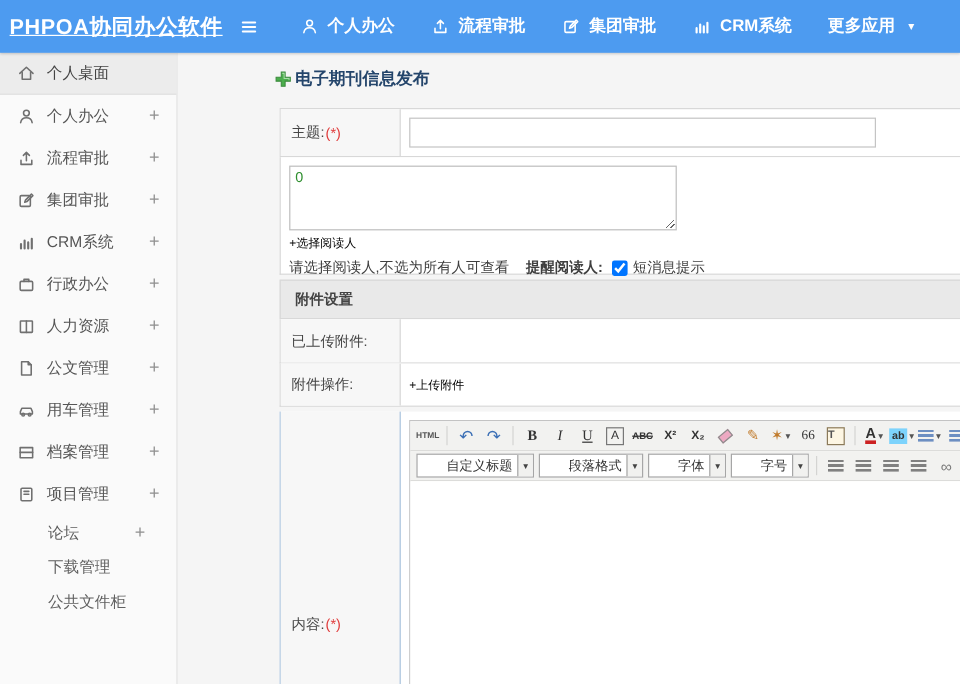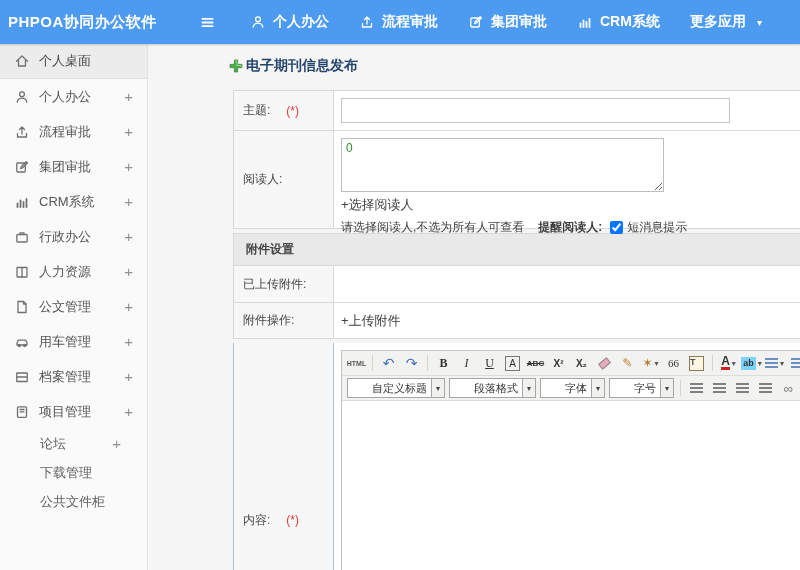--- a/index.html
+++ b/index.html
@@ -3,21 +3,21 @@
 <meta charset="utf-8">
 <style>
   * { margin:0; padding:0; box-sizing:border-box; }
   html,body { width:800px; height:570px; overflow:hidden; background:#f5f5f5;
     font-family:"Liberation Sans","DejaVu Sans",sans-serif; }
 
   
   .hdr { position:fixed; top:0; left:0; width:800px; height:44px; background:#4d9bf0;
     display:flex; align-items:center; color:#fff; z-index:10;
     box-shadow:0 1px 2px rgba(0,0,0,.18); }
-  .logo { font-size:15px; font-weight:bold; padding-left:8px; width:196px; letter-spacing:.5px; }
+  .logo { font-size:18px; font-weight:bold; padding-left:8px; width:196px; letter-spacing:.5px;text-decoration:underline; }
   .menu-toggle { width:22px; height:22px; display:flex; align-items:center; justify-content:center; cursor:pointer; }
   .topnav { display:flex; align-items:center; margin-left:32px; }
   .topnav-item { display:flex; align-items:center; gap:7px; margin-right:30px;
     font-size:14px; font-weight:bold; cursor:pointer; white-space:nowrap; }
   .topnav-item .caret { font-size:10px; margin-left:4px; }
   .hdr svg { display:block; }
 
   
   .sidebar { position:fixed; top:44px; left:0; width:148px; bottom:0; background:#fafafa;
     border-right:1px solid #e2e2e2; z-index:5; }
@@ -32,30 +32,30 @@
   
   .main { position:absolute; top:44px; left:149px; width:741px; height:526px; background:#f5f5f5; }
   .title-row { display:flex; align-items:center; gap:3px; margin:13px 0 0 80px; }
   .title-row h1 { font-size:14px; font-weight:bold; color:#24456b; }
   .plus-ico { width:14px; height:14px; flex:none; }
 
   .form-wrap { margin:15px 0 0 84px; width:640px; font-size:12px; color:#454545; }
   .frow { display:flex; border:1px solid #d8d8d8; border-top:none; background:#fff; }
   .frow.first { border-top:1px solid #d8d8d8; }
   .fl { width:100px; flex:none; background:#f7f7f7; border-right:1px solid #d8d8d8;
-    padding-left:9px; display:flex; align-items:center; gap:16px; }
+    padding-left:9px; display:flex; align-items:center; gap:1px; }
   .fv { flex:1; padding:7px; }
   .req { color:#e03c3c; }
   .r-subject { height:41px; }
   .r-subject input { width:389px; height:25px; border:1px solid #c4c4c4; padding:0 4px;
     font-size:12px; font-family:inherit; }
   .r-readers { height:98px; }
   .r-readers textarea { width:323px; height:54px; border:1px solid #bdbdbd; resize:both;
     font-size:12px; color:#2f8f2f; padding:2px 4px; font-family:inherit; display:block; }
-  .lnk { color:#404040; text-decoration:none; cursor:pointer; font-size:13px; }
+  .lnk { color:#000000; text-decoration:none; cursor:pointer; font-size:10px; }
   .readers-link { display:inline-block; margin-top:4px; }
   .readers-hint { margin-top:5px; display:flex; align-items:center; color:#3f3f3f; }
   .readers-hint b { margin-left:14px; }
   .readers-hint input { width:13px; height:13px; margin:0 4px 0 8px; }
   .sect { margin-top:4px; border:1px solid #d8d8d8; background:#e9e9e9; height:33px;
     display:flex; align-items:center; padding-left:12px; font-weight:bold; color:#444; }
   .r-uploaded { height:37px; }
   .r-ops { height:36px; }
   .r-ops .fv { display:flex; align-items:center; }
   .r-content { margin-top:4px; height:355px; border-color:#aac4de; }
@@ -272,23 +272,20 @@
       <div class="fl">
         <span>主题:</span>
         <span class="req">(*)</span>
       </div>
       <div class="fv">
         <input type="text" value="" style="">
       </div>
     </div>
 
     <div class="frow r-readers">
-      <div class="fl">
-        <span>阅读人:</span>
-      </div>
       <div class="fv">
         <textarea style="">0</textarea>
         <a class="lnk readers-link">+选择阅读人</a>
         <div class="readers-hint">
           <span>请选择阅读人,不选为所有人可查看</span>
           <b>提醒阅读人:</b>
           <input type="checkbox" id="sms-cb" checked="" style="">
           <span>短消息提示</span>
         </div>
       </div>

